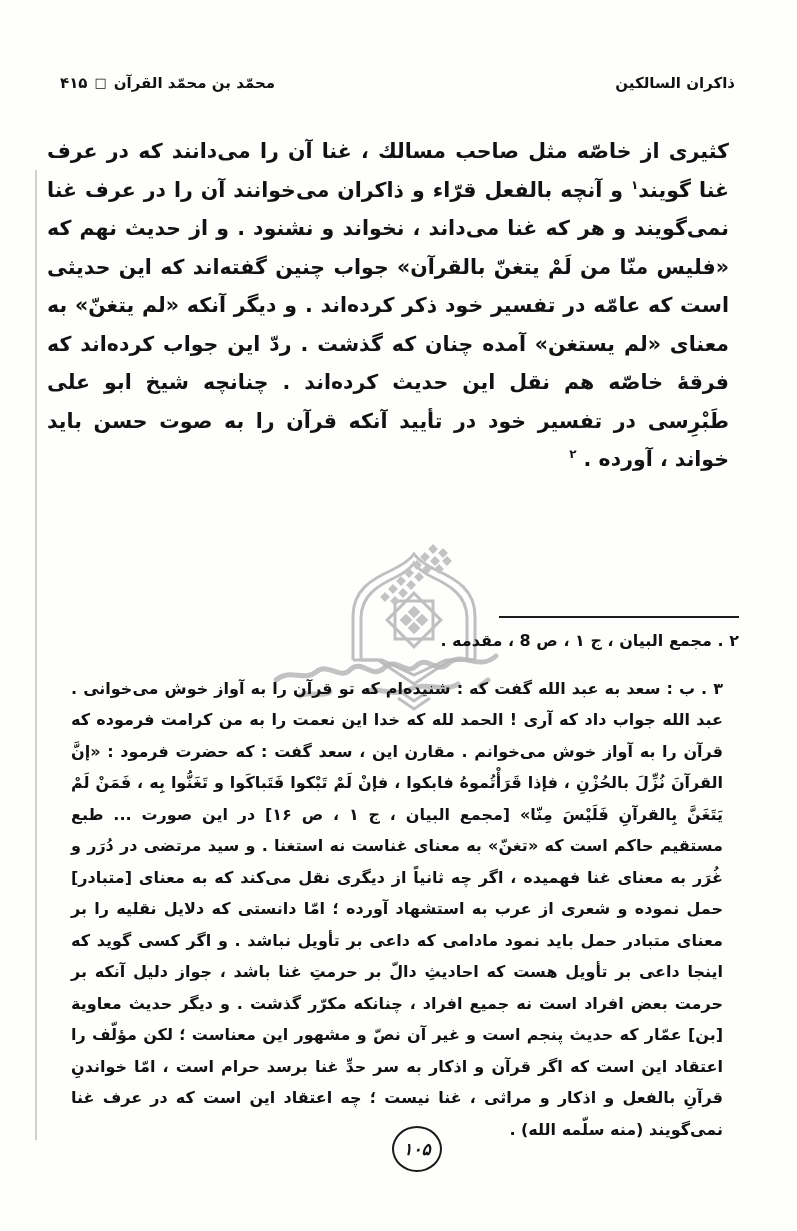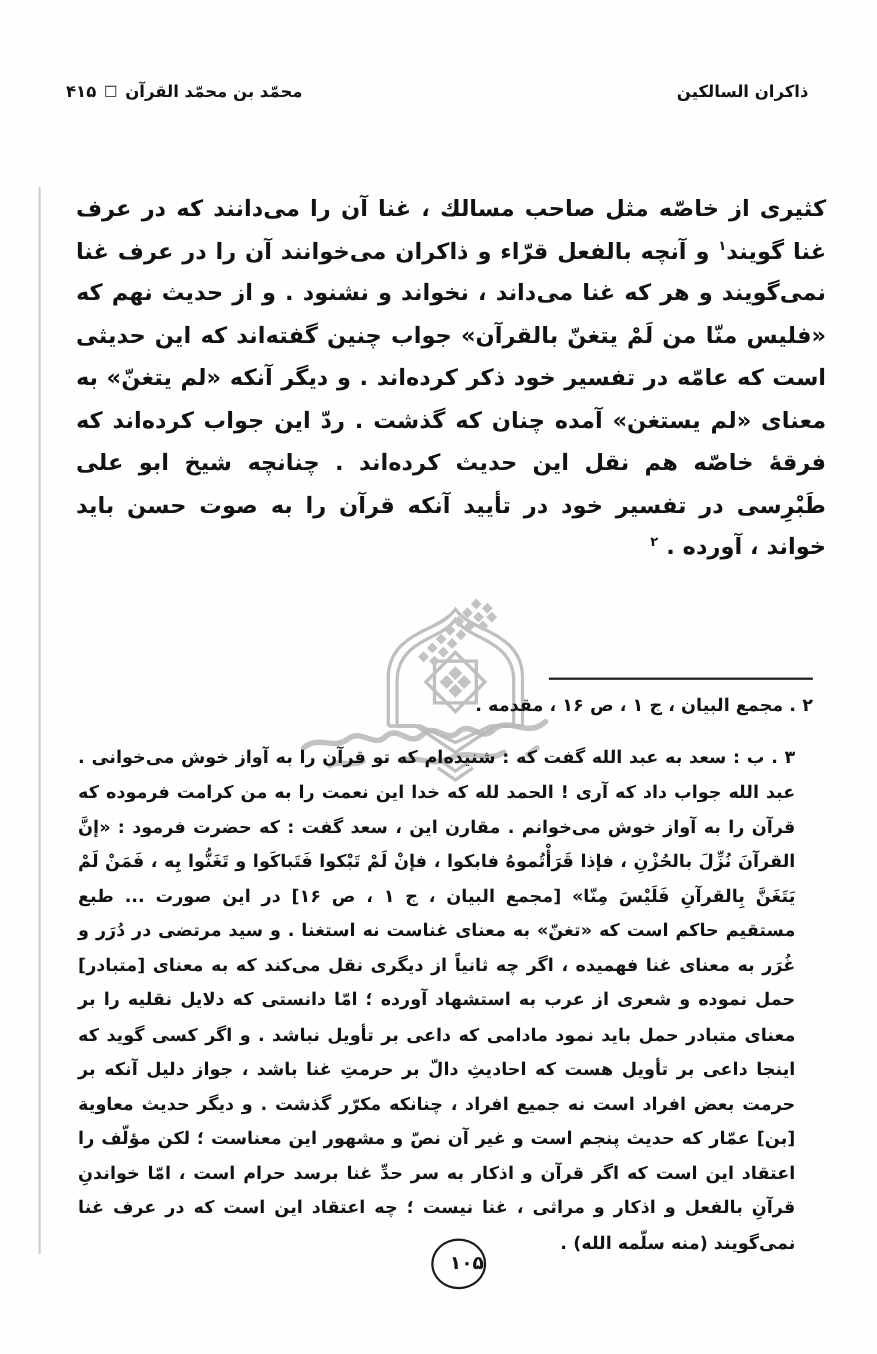--- a/index.html
+++ b/index.html
@@ -18,44 +18,44 @@
     background:#9a9a96;opacity:.45;
   }
   .header{
     position:absolute;top:74px;right:62px;left:60px;
     display:flex;justify-content:space-between;align-items:baseline;
     font-size:15px;font-weight:bold;z-index:2;
   }
   .h-left{display:flex;align-items:center;gap:7px;}
   .box-glyph{font-size:13px;position:relative;top:-1px;}
   .body-text{
-    position:absolute;top:132px;right:46px;width:682px;
+    position:absolute;top:132px;right:68px;width:682px;
     font-size:20.5px;font-weight:bold;line-height:38.5px;
-    text-align:justify;z-index:2;margin-top:38px;
+    text-align:justify;z-index:2;
   }
   .body-p{margin:0;}
   .body-p + .body-p{margin-top:16px;text-indent:48px;}
   .body-text sup, .footnotes sup{font-size:12px;line-height:0;}
   .footnotes{
     position:absolute;top:616px;right:58px;width:684px;
     font-size:16px;font-weight:bold;line-height:31.5px;
     text-align:justify;z-index:2;
   }
   .fn-divider{
     width:240px;border-top:2.5px solid #1c1c1c;
     margin:0 0 7px auto; 
   }
   .fn-line1{display:flex;gap:62px;}
   .fn3{margin:16px;}
   .fn4{margin:0;padding-right:170px;}
   .page-circle{
     position:absolute;top:1126px;left:392px;width:46px;height:42px;
     border:2.5px solid #1a1a1a;border-radius:50%;
-    display:flex;align-items:center;justify-content:flex-start;
-    font-size:17px;font-weight:bold;z-index:2;
+    display:flex;align-items:center;justify-content:center;
+    font-size:17px;font-weight:bold;z-index:2;font-style:italic;
   }
   .wm-emblem{position:absolute;left:336px;top:540px;width:156px;height:172px;z-index:1;}
   .wm-sign{position:absolute;left:258px;top:640px;width:250px;height:64px;z-index:1;}
 </style>
 </head>
 <body>
 
 <div class="page">
 
   <div class="gutter"></div>
@@ -113,21 +113,21 @@
     </g>
   </svg>
 
   <div class="body-text">
       <p class="body-p"><span>كثیری از خاصّه مثل صاحب مسالك ، غنا آن را می‌دانند كه در عرف غنا گویند</span><sup>۱</sup><span> و آنچه بالفعل قرّاء و ذاكران می‌خوانند آن را در عرف غنا نمی‌گویند و هر كه غنا می‌داند ، نخواند و نشنود . و از حدیث نهم كه «فلیس منّا من لَمْ یتغنّ بالقرآن» جواب چنین گفته‌اند كه این حدیثی است كه عامّه در تفسیر خود ذكر كرده‌اند . و دیگر آنكه «لم یتغنّ» به معنای «لم یستغن» آمده چنان كه گذشت . ردّ این جواب كرده‌اند كه فرقهٔ خاصّه هم نقل این حدیث كرده‌اند . چنانچه شیخ ابو علی طَبْرِسی در تفسیر خود در تأیید آنكه قرآن را به صوت حسن باید خواند ، آورده . </span><sup>۲</sup></p>
     </div>
 
   <div class="footnotes">
     <div class="fn-divider"></div>
     <div class="fn-line1">
-      <span>۲ . مجمع البیان ، ج ۱ ، ص ۱۶ ، مقدمه .</span>
+      <span>۲ . مجمع البیان ، ج ۱ ، ص 8 ، مقدمه .</span>
     </div>
     <p class="fn3">۳ . ب : سعد به عبد الله گفت كه : شنیده‌ام كه تو قرآن را به آواز خوش می‌خوانی . عبد الله جواب داد كه آری ! الحمد لله كه خدا این نعمت را به من كرامت فرموده كه قرآن را به آواز خوش می‌خوانم . مقارن این ، سعد گفت : كه حضرت فرمود : «إنَّ القرآنَ نُزِّلَ بالحُزْنِ ، فإذا قَرَأْتُموهُ فابكوا ، فإنْ لَمْ تَبْكوا فَتَباكَوا و تَغَنُّوا بِه ، فَمَنْ لَمْ یَتَغَنَّ بِالقرآنِ فَلَیْسَ مِنّا» [مجمع البیان ، ج ۱ ، ص ۱۶] در این صورت ... طبع مستقیم حاكم است كه «تغنّ» به معنای غناست نه استغنا . و سید مرتضی در دُرَر و غُرَر به معنای غنا فهمیده ، اگر چه ثانیاً از دیگری نقل می‌كند كه به معنای [متبادر] حمل نموده و شعری از عرب به استشهاد آورده ؛ امّا دانستی كه دلایل نقلیه را بر معنای متبادر حمل باید نمود مادامی كه داعی بر تأویل نباشد . و اگر كسی گوید كه اینجا داعی بر تأویل هست كه احادیثِ دالّ بر حرمتِ غنا باشد ، جواز دلیل آنكه بر حرمت بعض افراد است نه جمیع افراد ، چنانكه مكرّر گذشت . و دیگر حدیث معاویة [بن] عمّار كه حدیث پنجم است و غیر آن نصّ و مشهور این معناست ؛ لكن مؤلّف را اعتقاد این است كه اگر قرآن و اذكار به سر حدِّ غنا برسد حرام است ، امّا خواندنِ قرآنِ بالفعل و اذكار و مراثی ، غنا نیست ؛ چه اعتقاد این است كه در عرف غنا نمی‌گویند (منه سلّمه الله) .</p>
   </div>
 
   <div class="page-circle">
     <span>۱۰۵</span>
   </div>
 
 </div>
 

